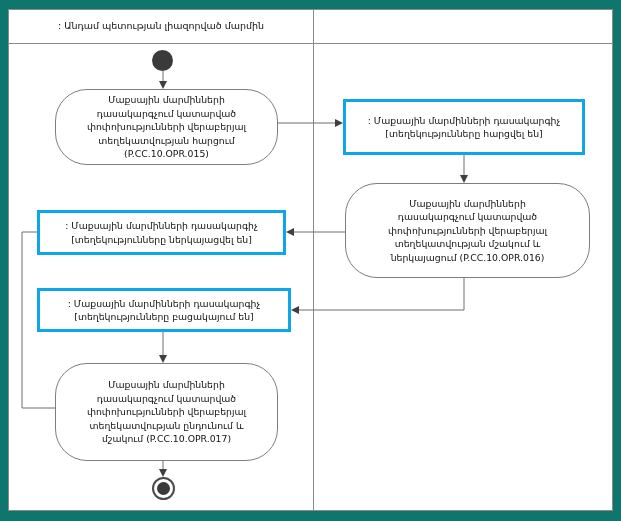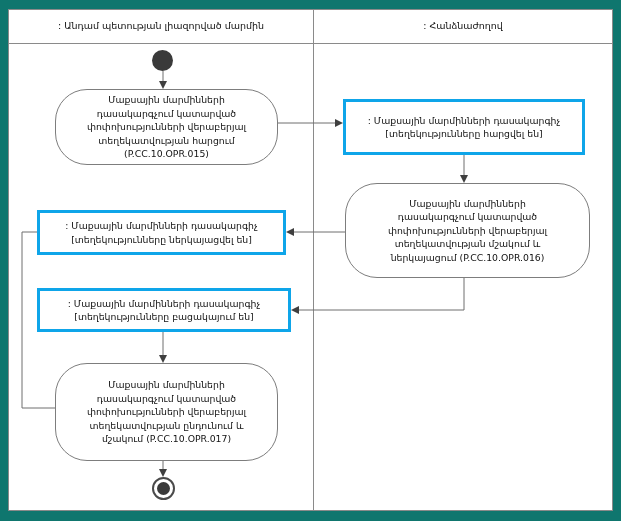--- a/index.html
+++ b/index.html
@@ -132,21 +132,20 @@
 </head>
 <body>
 
 <div id="canvas">
 
   <div class="frame"></div>
   <div class="lane-header-rule"></div>
   <div class="lane-divider"></div>
 
   <div class="lane-title left">: Անդամ պետության լիազորված մարմին</div>
-  <div class="lane-title right">: Հանձնաժողով</div>
 
   <svg class="edges" viewBox="0 0 621 521" width="621" height="521">
 
     <line x1="163" y1="71" x2="163" y2="83"></line>
     <polygon points="163,89 159,81 167,81"></polygon>
 
     <path d="M 278 123 L 337 123"></path>
     <polygon points="343,123 335,119 335,127"></polygon>
 
     <line x1="464" y1="155" x2="464" y2="177"></line>

